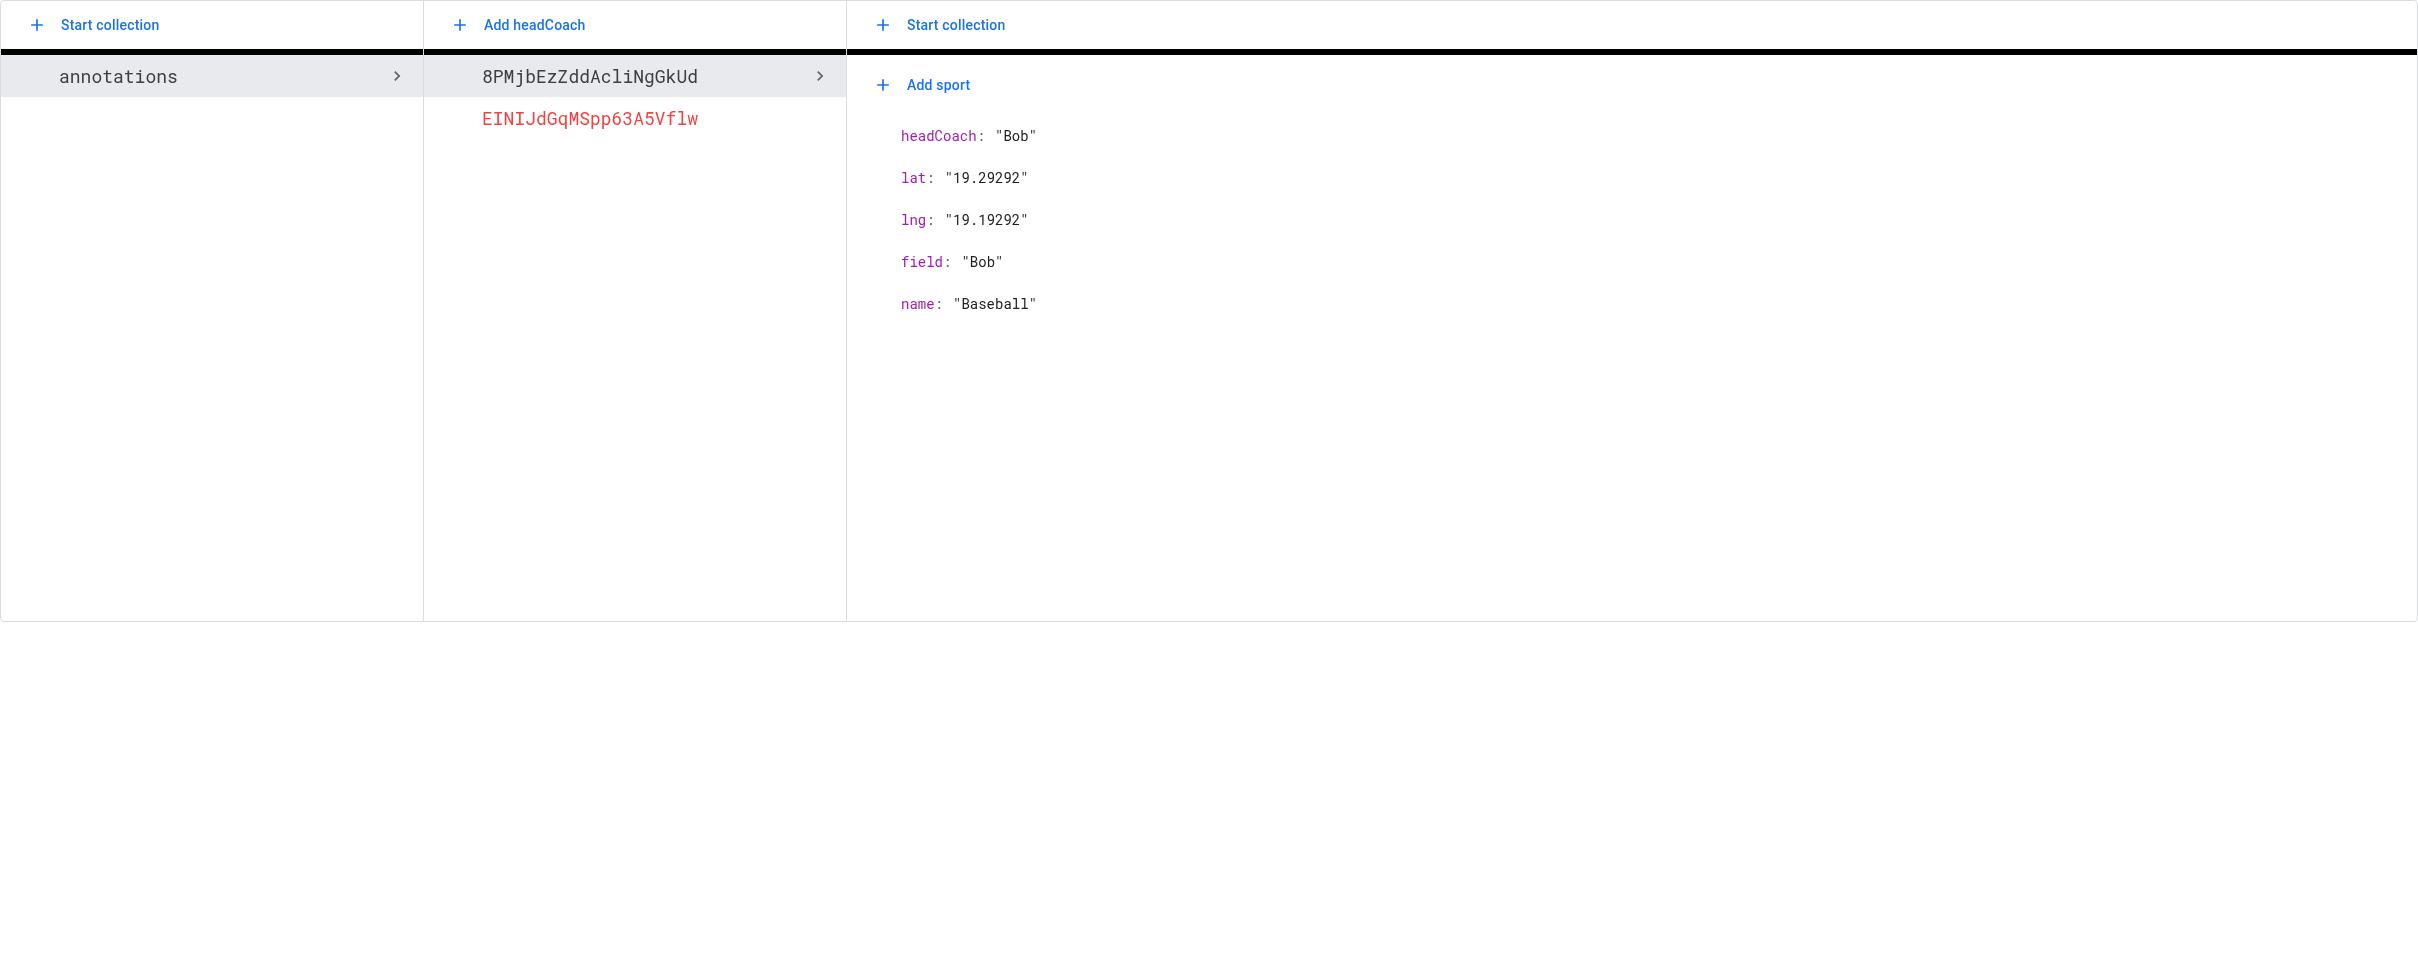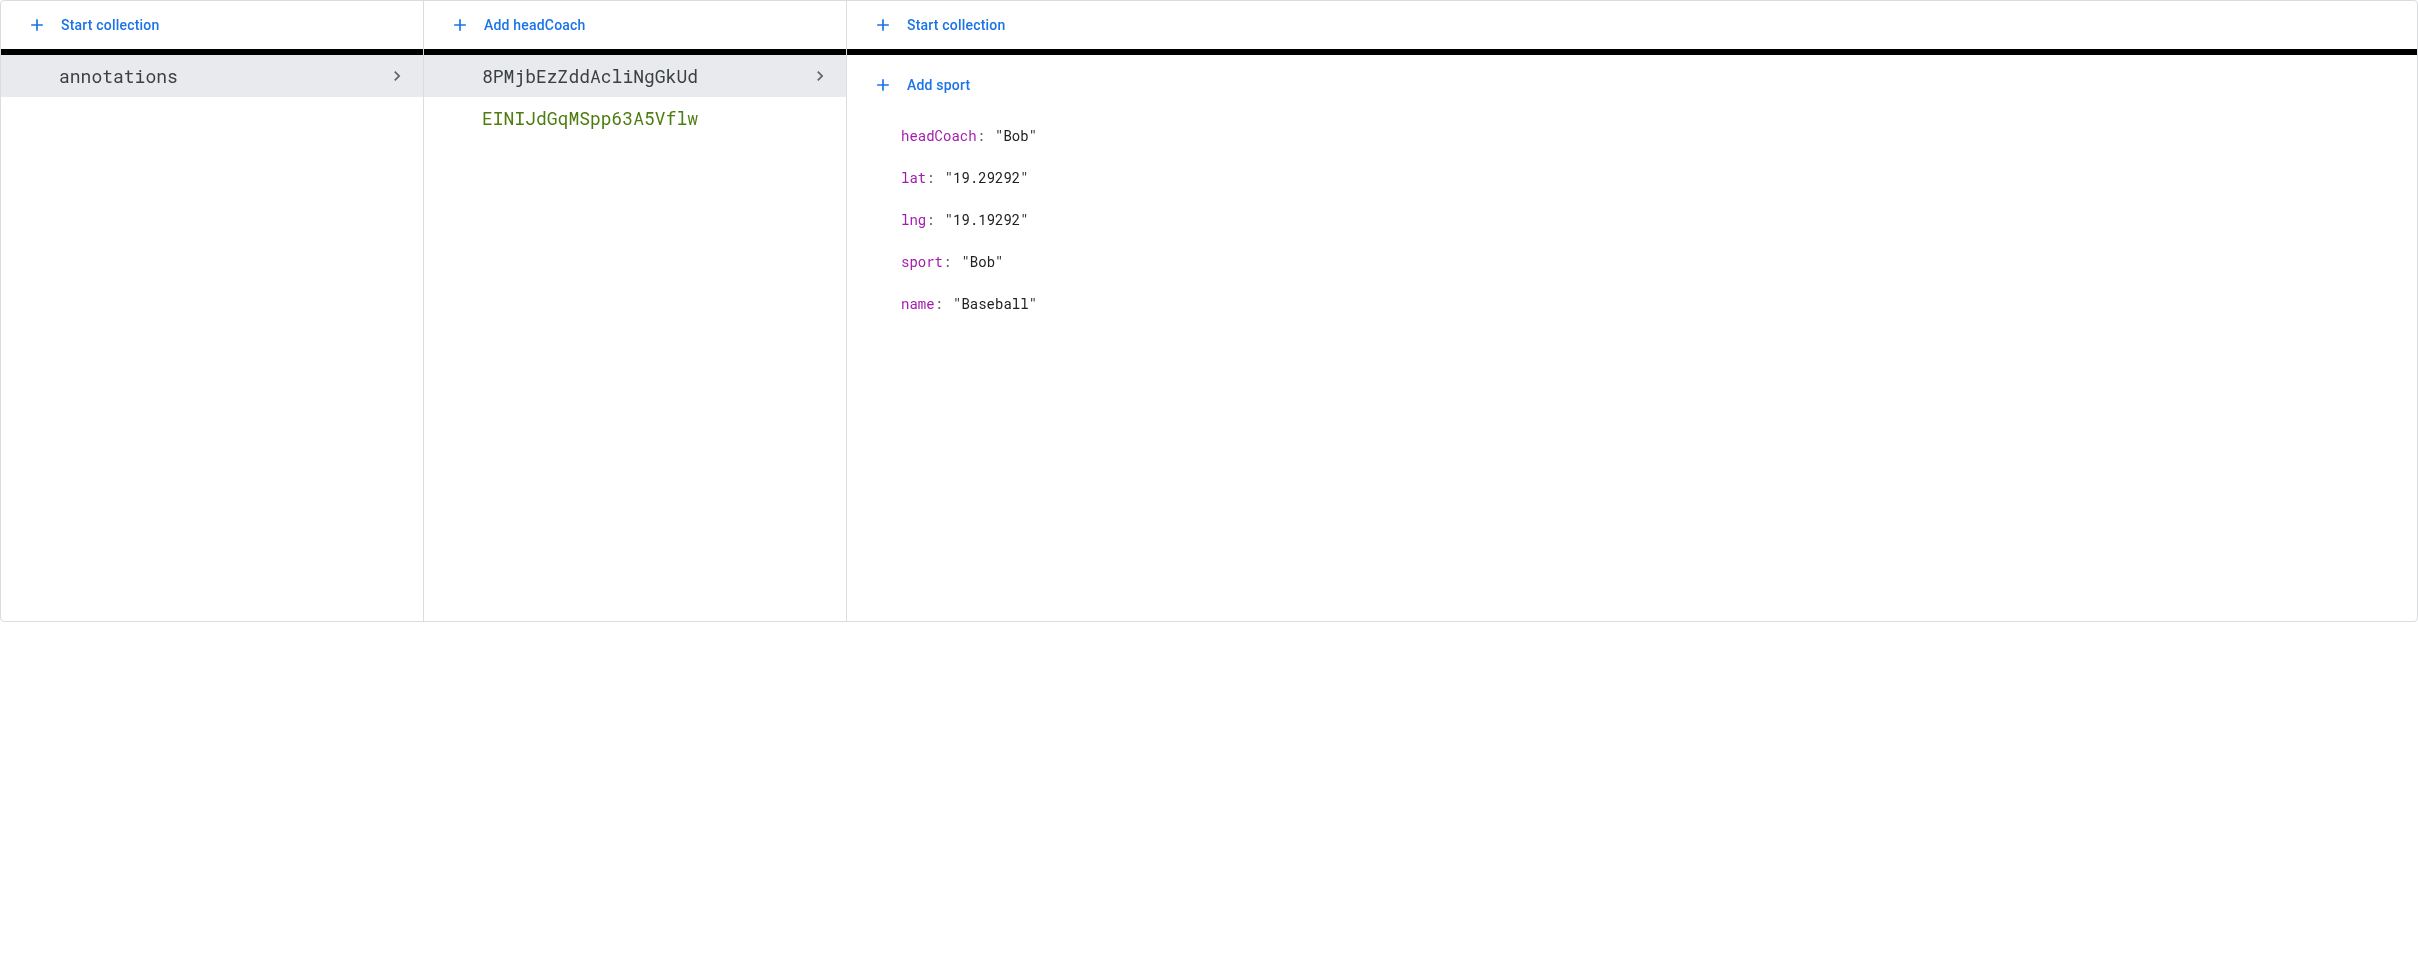--- a/index.html
+++ b/index.html
@@ -124,21 +124,21 @@
       color: #a21caf;
     }
     .field-colon {
       color: #5f6368;
       margin-right: 10px;
     }
     .field-value {
       color: #202124;
     }
     .doc-unselected {
-      color: #4d7c0f;
+      color: #ef4444;
     }
   </style>
 </head>
 <body>
 
 <div class="container">
 
   <div class="panel panel-collections">
     <div class="panel-header">
       <span class="plus-icon">
@@ -212,21 +212,21 @@
           <span class="field-key">lat</span>
             <span class="field-colon">:</span>
           <span class="field-value">"19.29292"</span>
         </div>
         <div class="field-row">
           <span class="field-key">lng</span>
             <span class="field-colon">:</span>
           <span class="field-value">"19.19292"</span>
         </div>
         <div class="field-row">
-          <span class="field-key">sport</span>
+          <span class="field-key">field</span>
             <span class="field-colon">:</span>
           <span class="field-value">"Bob"</span>
         </div>
         <div class="field-row">
           <span class="field-key">name</span>
             <span class="field-colon">:</span>
           <span class="field-value">"Baseball"</span>
         </div>
       </div>
     </div>

